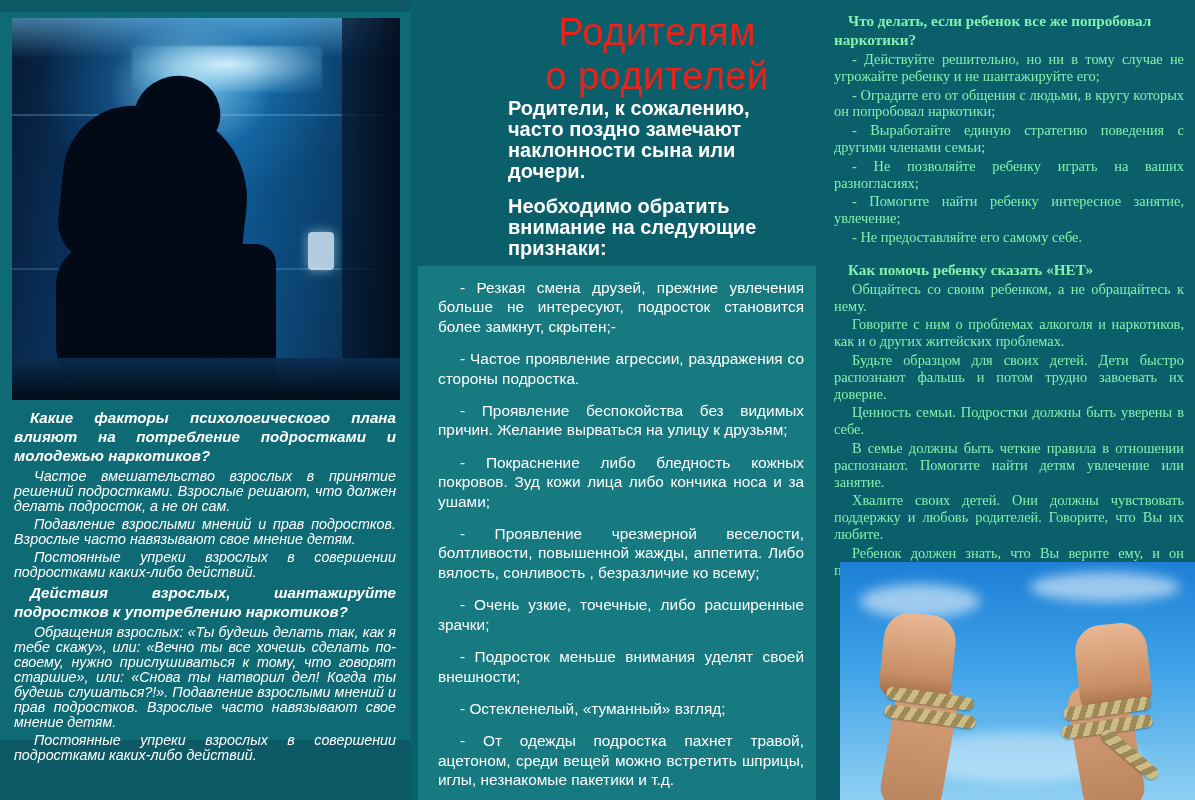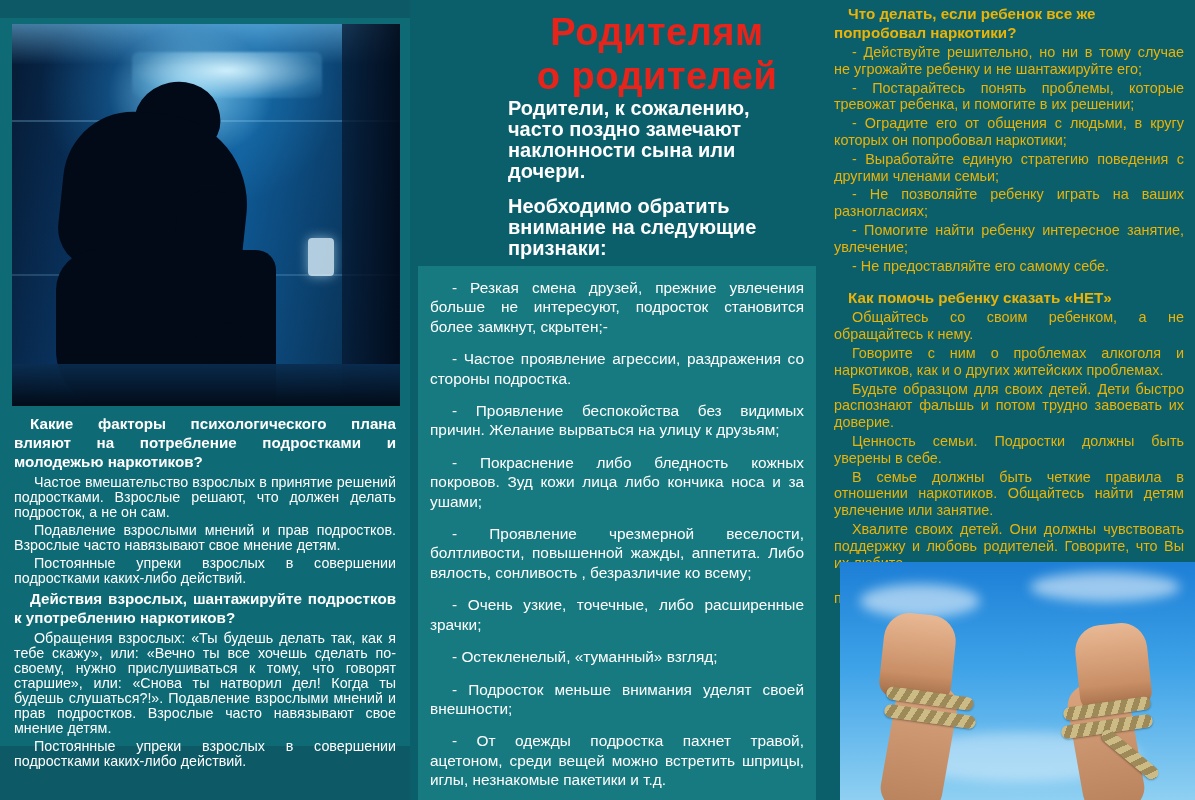--- a/index.html
+++ b/index.html
@@ -16,23 +16,24 @@
   .page {
     position: relative;
     width: 1195px;
     height: 800px;
     background: #0d5a66;
   }
 
   
   .col-left {
     position: absolute;
-    left: 0; top: 18px;
+    left: 0; top: 12px;
     width: 410px; height: 728px;
     background: #0e6a74;
+    font-style: italic;
   }
   .photo-boy {
     position: absolute;
     left: 12px; top: 6px;
     width: 388px; height: 382px;
     background:
       radial-gradient(ellipse 150px 120px at 46% 18%, rgba(140,220,255,0.85) 0%, rgba(30,120,180,0.35) 55%, rgba(5,30,60,0.05) 100%),
       linear-gradient(100deg, #061a33 0%, #0a3a6b 30%, #0f5d9b 55%, #07243f 100%);
     overflow: hidden;
   }
@@ -144,21 +145,21 @@
     position: absolute;
     left: 410px; top: 0;
     width: 410px; height: 800px;
     background: #0b5f6b;
   }
   .mid-title {
     position: absolute;
     left: 92px; top: 10px;
     width: 310px;
     color: #e8231a;
-    font-weight: bold;
+    font-weight: normal;
     font-size: 38px;
     line-height: 44px;
     text-align: center;
     letter-spacing: 0.5px;
   }
   .mid-intro {
     position: absolute;
     left: 98px; top: 98px;
     width: 300px;
     color: #ffffff;
@@ -168,42 +169,43 @@
   }
   .mid-intro p { margin: 0 0 14px 0; }
   .mid-box {
     position: absolute;
     left: 8px; top: 266px;
     width: 398px; height: 534px;
     background: #177a80;
     color: #ffffff;
   }
   .mid-box-inner {
-    padding: 12px 12px 0 12px;
+    padding: 12px 12px 0 20px;
   }
   .mb-p {
     font-size: 15.4px;
     line-height: 19.4px;
     margin: 0 0 13px 0;
     text-align: justify;
     text-indent: 22px;
   }
 
   
   .col-right {
     position: absolute;
     left: 820px; top: 0;
     width: 375px; height: 800px;
     background: #0b5f6b;
   }
   .right-inner {
     position: absolute;
-    left: 14px; top: 4px;
+    left: 14px; top: 11px;
     width: 350px;
-    color: #eab308;
+    color: #86efac;
+    font-family: Liberation Serif, serif;
   }
   .rt-head {
     font-weight: bold;
     font-size: 15.2px;
     line-height: 19px;
     margin: 0 0 2px 0;
     text-indent: 14px;
   }
   .rt-p {
     font-size: 14.4px;
@@ -291,45 +293,44 @@
     </div>
 
     <div class="mid-box">
       <div class="mid-box-inner">
         <p class="mb-p">- Резкая смена друзей, прежние увлечения больше не интересуют, подросток становится более замкнут, скрытен;-</p>
         <p class="mb-p">- Частое проявление агрессии, раздражения со стороны подростка.</p>
         <p class="mb-p">- Проявление беспокойства без видимых причин. Желание вырваться на улицу к друзьям;</p>
         <p class="mb-p">- Покраснение либо бледность кожных покровов. Зуд кожи лица либо кончика носа и за ушами;</p>
         <p class="mb-p">- Проявление чрезмерной веселости, болтливости, повышенной жажды, аппетита. Либо вялость, сонливость , безразличие ко всему;</p>
         <p class="mb-p">- Очень узкие, точечные, либо расширенные зрачки;</p>
+        <p class="mb-p">- Подросток меньше внимания уделят своей внешности;</p>
         <p class="mb-p">- Остекленелый, «туманный» взгляд;</p>
-        <p class="mb-p">- Подросток меньше внимания уделят своей внешности;</p>
         <p class="mb-p">- От одежды подростка пахнет травой, ацетоном, среди вещей можно встретить шприцы, иглы, незнакомые пакетики и т.д.</p>
 
       </div>
     </div>
   </div>
 
   <div class="col-right">
     <div class="right-inner">
       <p class="rt-head">Что делать, если ребенок все же попробовал наркотики?</p>
       <p class="rt-p">- Действуйте решительно, но ни в тому случае не угрожайте ребенку и не шантажируйте его;</p>
-      <p class="rt-p">- Постарайтесь понять проблемы, которые тревожат ребенка,  и помогите в их решении;</p>
       <p class="rt-p">- Оградите его от общения с людьми, в кругу которых он попробовал наркотики;</p>
       <p class="rt-p">- Выработайте единую стратегию  поведения с другими членами семьи;</p>
       <p class="rt-p">- Не позволяйте ребенку играть на ваших разногласиях;</p>
       <p class="rt-p">- Помогите  найти  ребенку  интересное  занятие,  увлечение;</p>
       <p class="rt-p">- Не предоставляйте  его  самому  себе.</p>
       <div class="rt-gap"></div>
       <p class="rt-head">Как помочь ребенку сказать «НЕТ»</p>
       <p class="rt-p">Общайтесь со своим ребенком, а не обращайтесь к нему.</p>
       <p class="rt-p">Говорите  с ним  о проблемах алкоголя и наркотиков, как и о других житейских проблемах.</p>
       <p class="rt-p">Будьте образцом для своих детей. Дети быстро распознают фальшь и потом трудно завоевать их доверие.</p>
       <p class="rt-p">Ценность семьи. Подростки должны быть уверены в себе.</p>
-      <p class="rt-p">В семье должны быть четкие правила в отношении наркотиков. Общайтесь найти детям увлечение или занятие.</p>
+      <p class="rt-p">В семье должны быть четкие правила в отношении распознают. Помогите найти детям увлечение или занятие.</p>
       <p class="rt-p">Хвалите своих детей. Они должны чувствовать поддержку и любовь родителей. Говорите, что Вы их любите.</p>
       <p class="rt-p">Ребенок должен знать, что Вы верите ему, и он поверит Вам.</p>
     </div>
   </div>
 
   <div class="photo-hands">
     <div class="cloud" style="left:20px; top:22px; width:120px; height:34px;"></div>
     <div class="cloud" style="left:190px; top:10px; width:150px; height:30px;"></div>
     <div class="cloud" style="left:60px; top:170px; width:240px; height:50px; opacity:.7;"></div>
     <div class="arm" style="left:48px; top:120px; width:62px; height:130px; transform:rotate(10deg);"></div>

